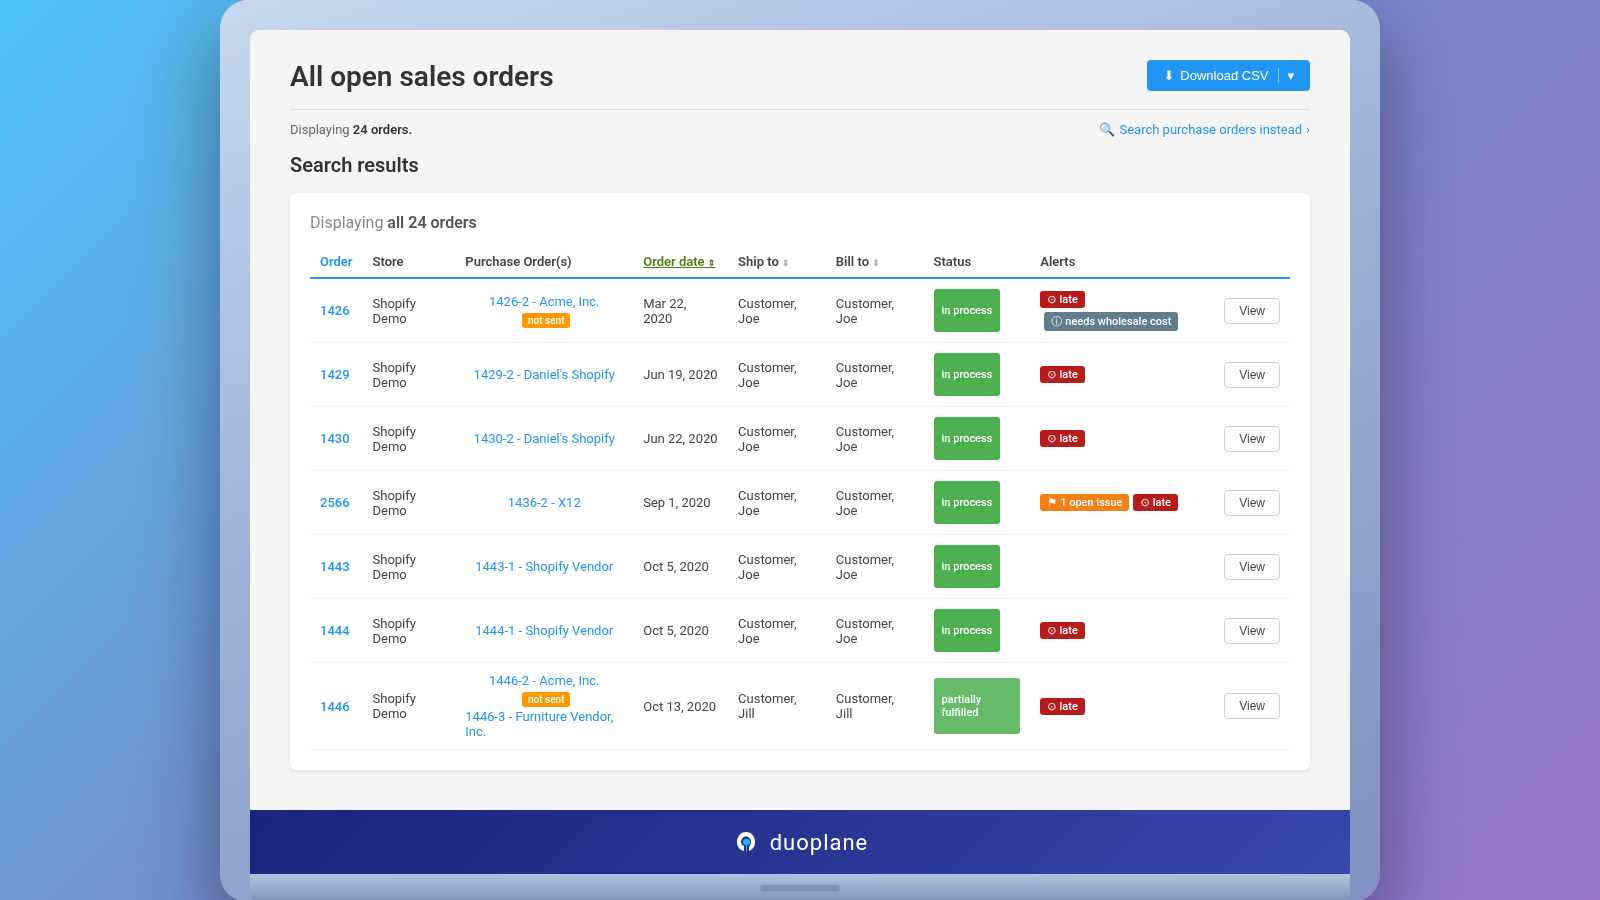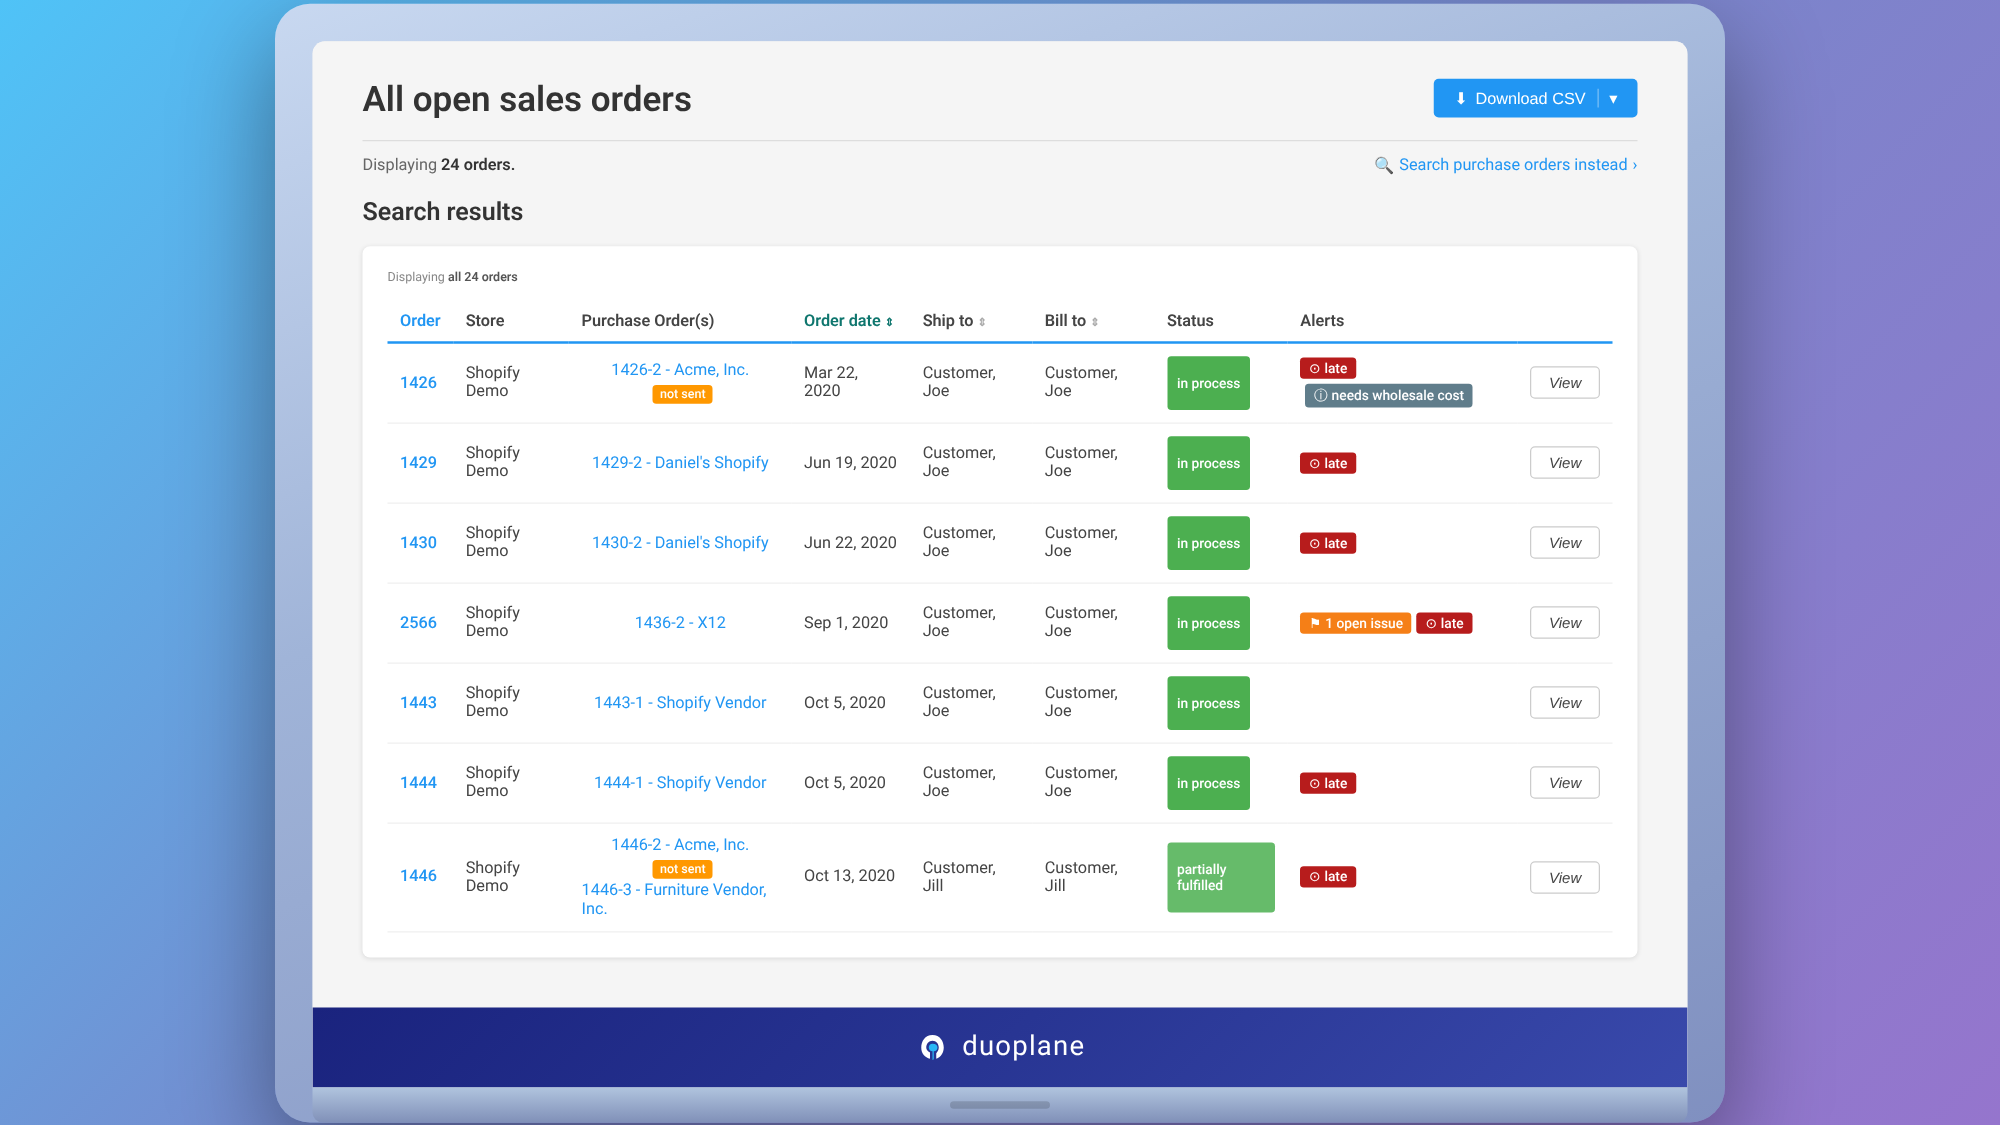--- a/index.html
+++ b/index.html
@@ -121,21 +121,21 @@
     }
 
     .results-card {
       background: white;
       border-radius: 6px;
       padding: 20px;
       box-shadow: 0 1px 4px rgba(0,0,0,0.1);
     }
 
     .results-meta {
-      font-size: 10px;
+      font-size: 16px;
       color: #888;
       margin-bottom: 14px;
     }
 
     .results-meta strong {
       font-weight: 600;
       color: #555;
     }
 
     table {
@@ -252,21 +252,20 @@
     }
 
     .view-btn {
       background: white;
       border: 1px solid #ccc;
       color: #444;
       padding: 5px 14px;
       border-radius: 4px;
       font-size: 12px;
       cursor: pointer;
-      font-style: italic;
     }
 
     .footer-bar {
       background: linear-gradient(135deg, #1a237e 0%, #283593 50%, #3949ab 100%);
       padding: 18px;
       display: flex;
       align-items: center;
       justify-content: center;
       gap: 10px;
     }
@@ -338,21 +337,21 @@
         <p class="results-meta">
           Displaying <strong>all 24 orders</strong>
         </p>
 
         <table>
           <thead>
             <tr>
               <th style="color:#2196f3;">Order</th>
               <th style="color:#444;">Store</th>
               <th style="color:#444;">Purchase Order(s)</th>
-              <th style="color:#0f766e;cursor:pointer;">Order date <span style="font-size:9px;">⇕</span></th>
+              <th style="color:#4d7c0f;cursor:pointer;text-decoration:underline;">Order date <span style="font-size:9px;">⇕</span></th>
               <th style="color:#444;cursor:pointer;">Ship to <span style="font-size:9px;color:#aaa;">⇕</span></th>
               <th style="color:#444;cursor:pointer;">Bill to <span style="font-size:9px;color:#aaa;">⇕</span></th>
               <th style="color:#444;">Status</th>
               <th style="color:#444;">Alerts</th>
               <th></th>
             </tr>
           </thead>
           <tbody id="table-body">
           <tr>
                 <td><a href="#" class="order-link">1426</a></td>

